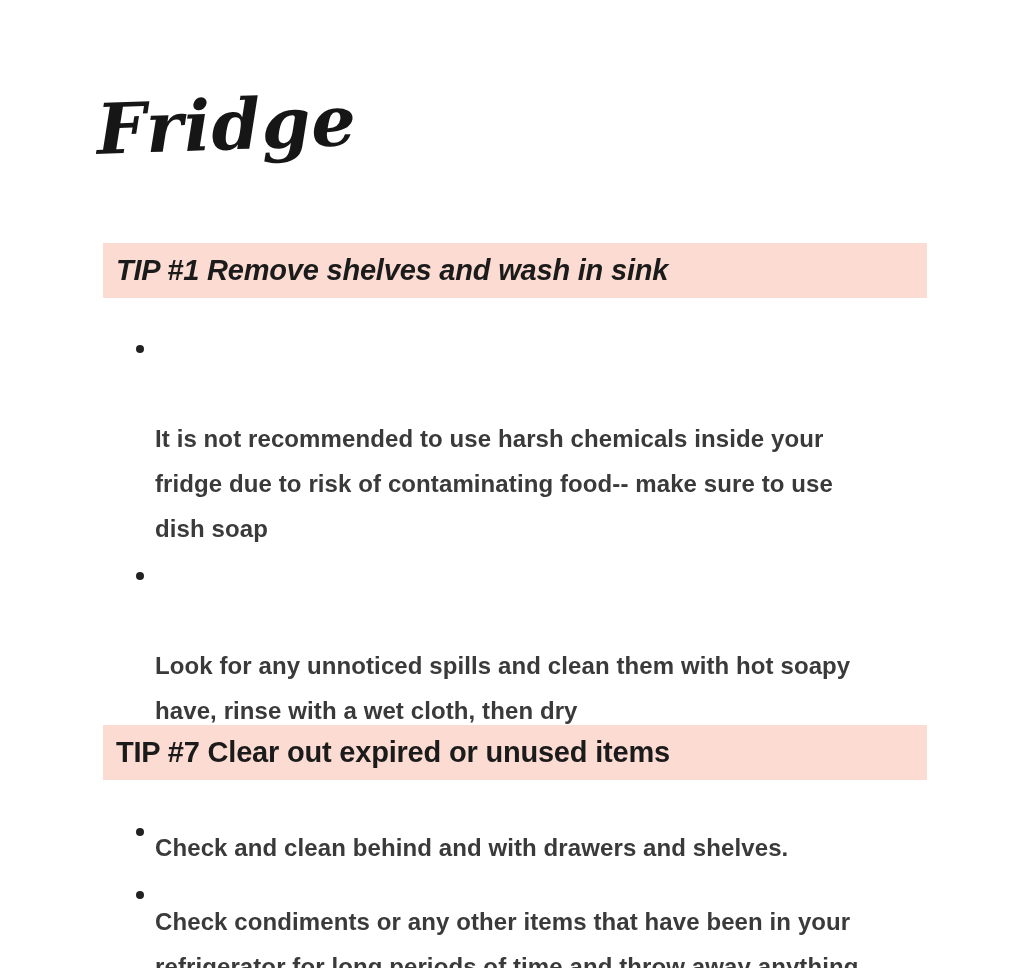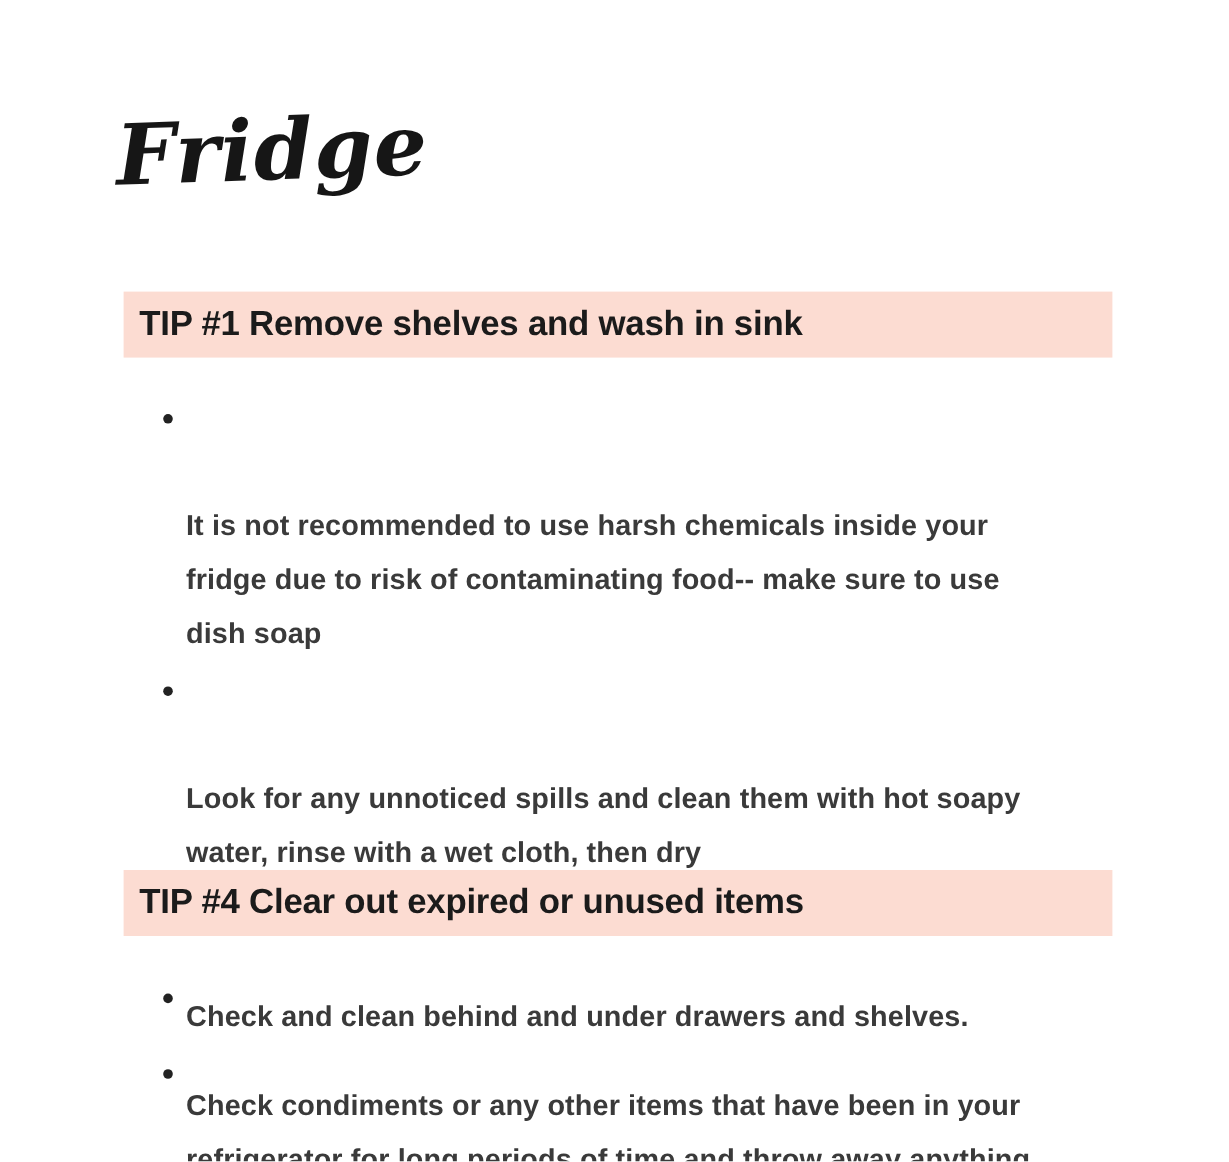--- a/index.html
+++ b/index.html
@@ -35,21 +35,21 @@
   .tip-banner {
     position: absolute;
     left: 103px;
     width: 824px;
     height: 55px;
     background: var(--banner_bg);
     display: flex;
     align-items: center;
     padding-left: 13px;
   }
-  .tip-banner.first { top: 243px; }
+  .tip-banner.first { top: 243px; font-style: italic; }
   .tip-banner.second { top: 725px; }
   .tip-title {
     font-size: 29px;
     font-weight: bold;
     letter-spacing: -0.2px;
     color: var(--banner_text);
   }
   .bullet-list {
     position: absolute;
     left: 103px;
@@ -93,34 +93,34 @@
   <ul class="bullet-list first">
     <li class="bullet-item">
       <span class="bullet-dot"></span>
       <span>It is not recommended to use harsh chemicals inside your
 fridge due to risk of contaminating food-- make sure to use
 dish soap</span>
     </li>
     <li class="bullet-item">
       <span class="bullet-dot"></span>
       <span>Look for any unnoticed spills and clean them with hot soapy
-water, rinse with a wet cloth, then dry</span>
+have, rinse with a wet cloth, then dry</span>
     </li>
     <li class="bullet-item">
       <span class="bullet-dot"></span>
-      <span>Check and clean behind and under drawers and shelves.</span>
+      <span>Check and clean behind and with drawers and shelves.</span>
     </li>
     <li class="bullet-item">
       <span class="bullet-dot"></span>
       
     </li>
   </ul>
 
   <div class="tip-banner second">
-    <span class="tip-title">TIP #4 Clear out expired or unused items</span>
+    <span class="tip-title">TIP #7 Clear out expired or unused items</span>
   </div>
 
   <ul class="bullet-list second">
     <li class="bullet-item">
       <span class="bullet-dot"></span>
       <span>Check condiments or any other items that have been in your
 refrigerator for long periods of time and throw away anything
 that has past its use-by date.</span>
     </li>
   </ul>

